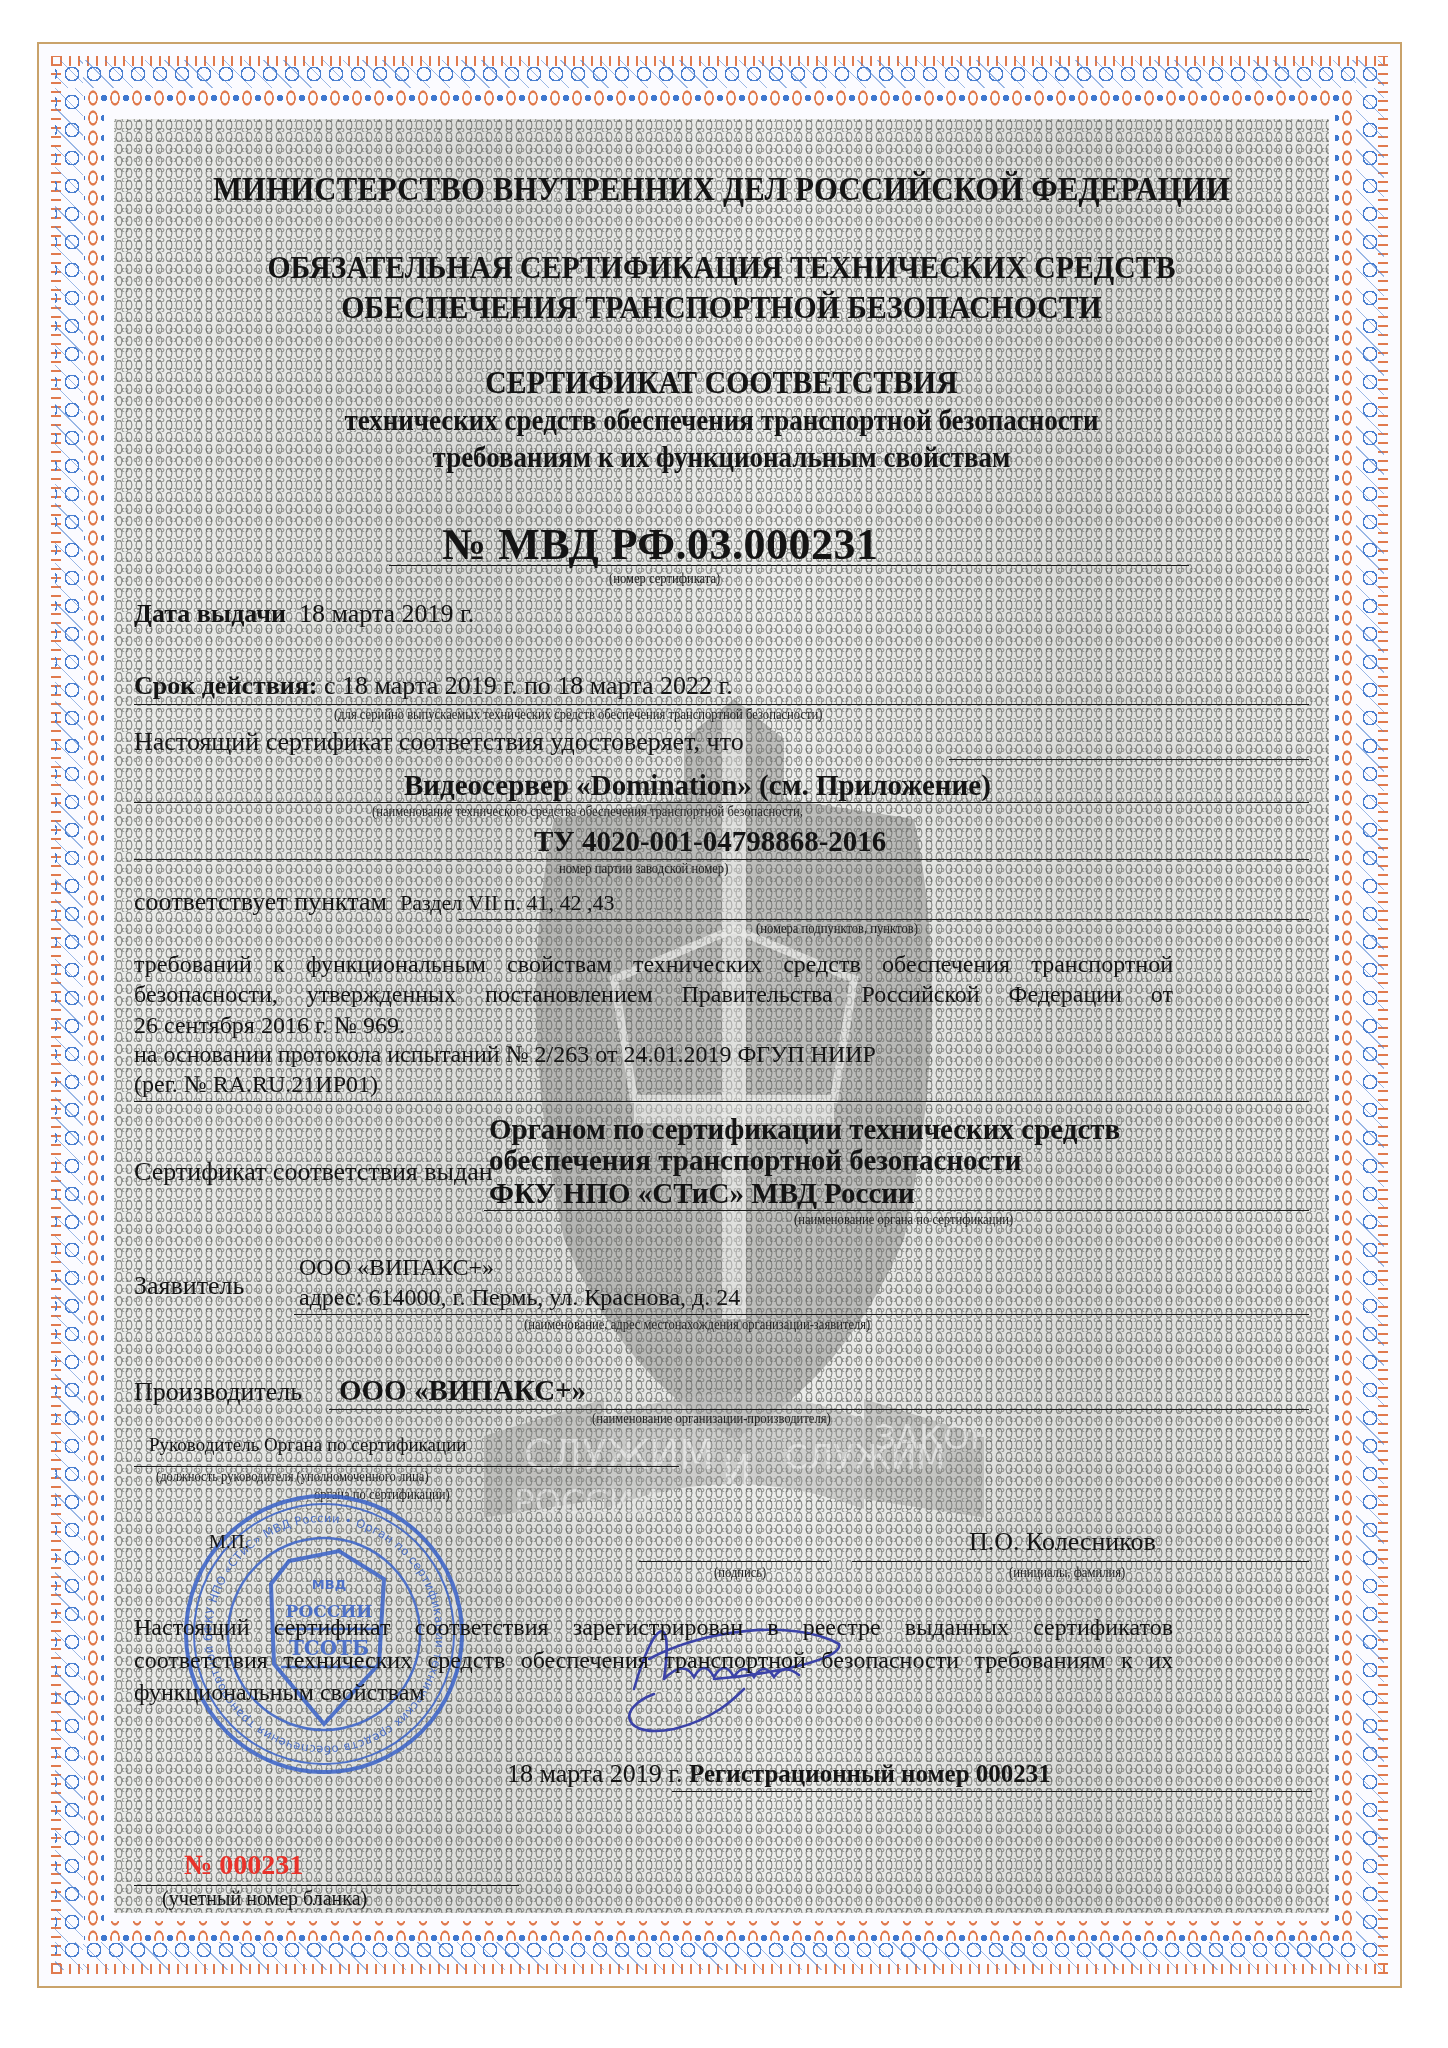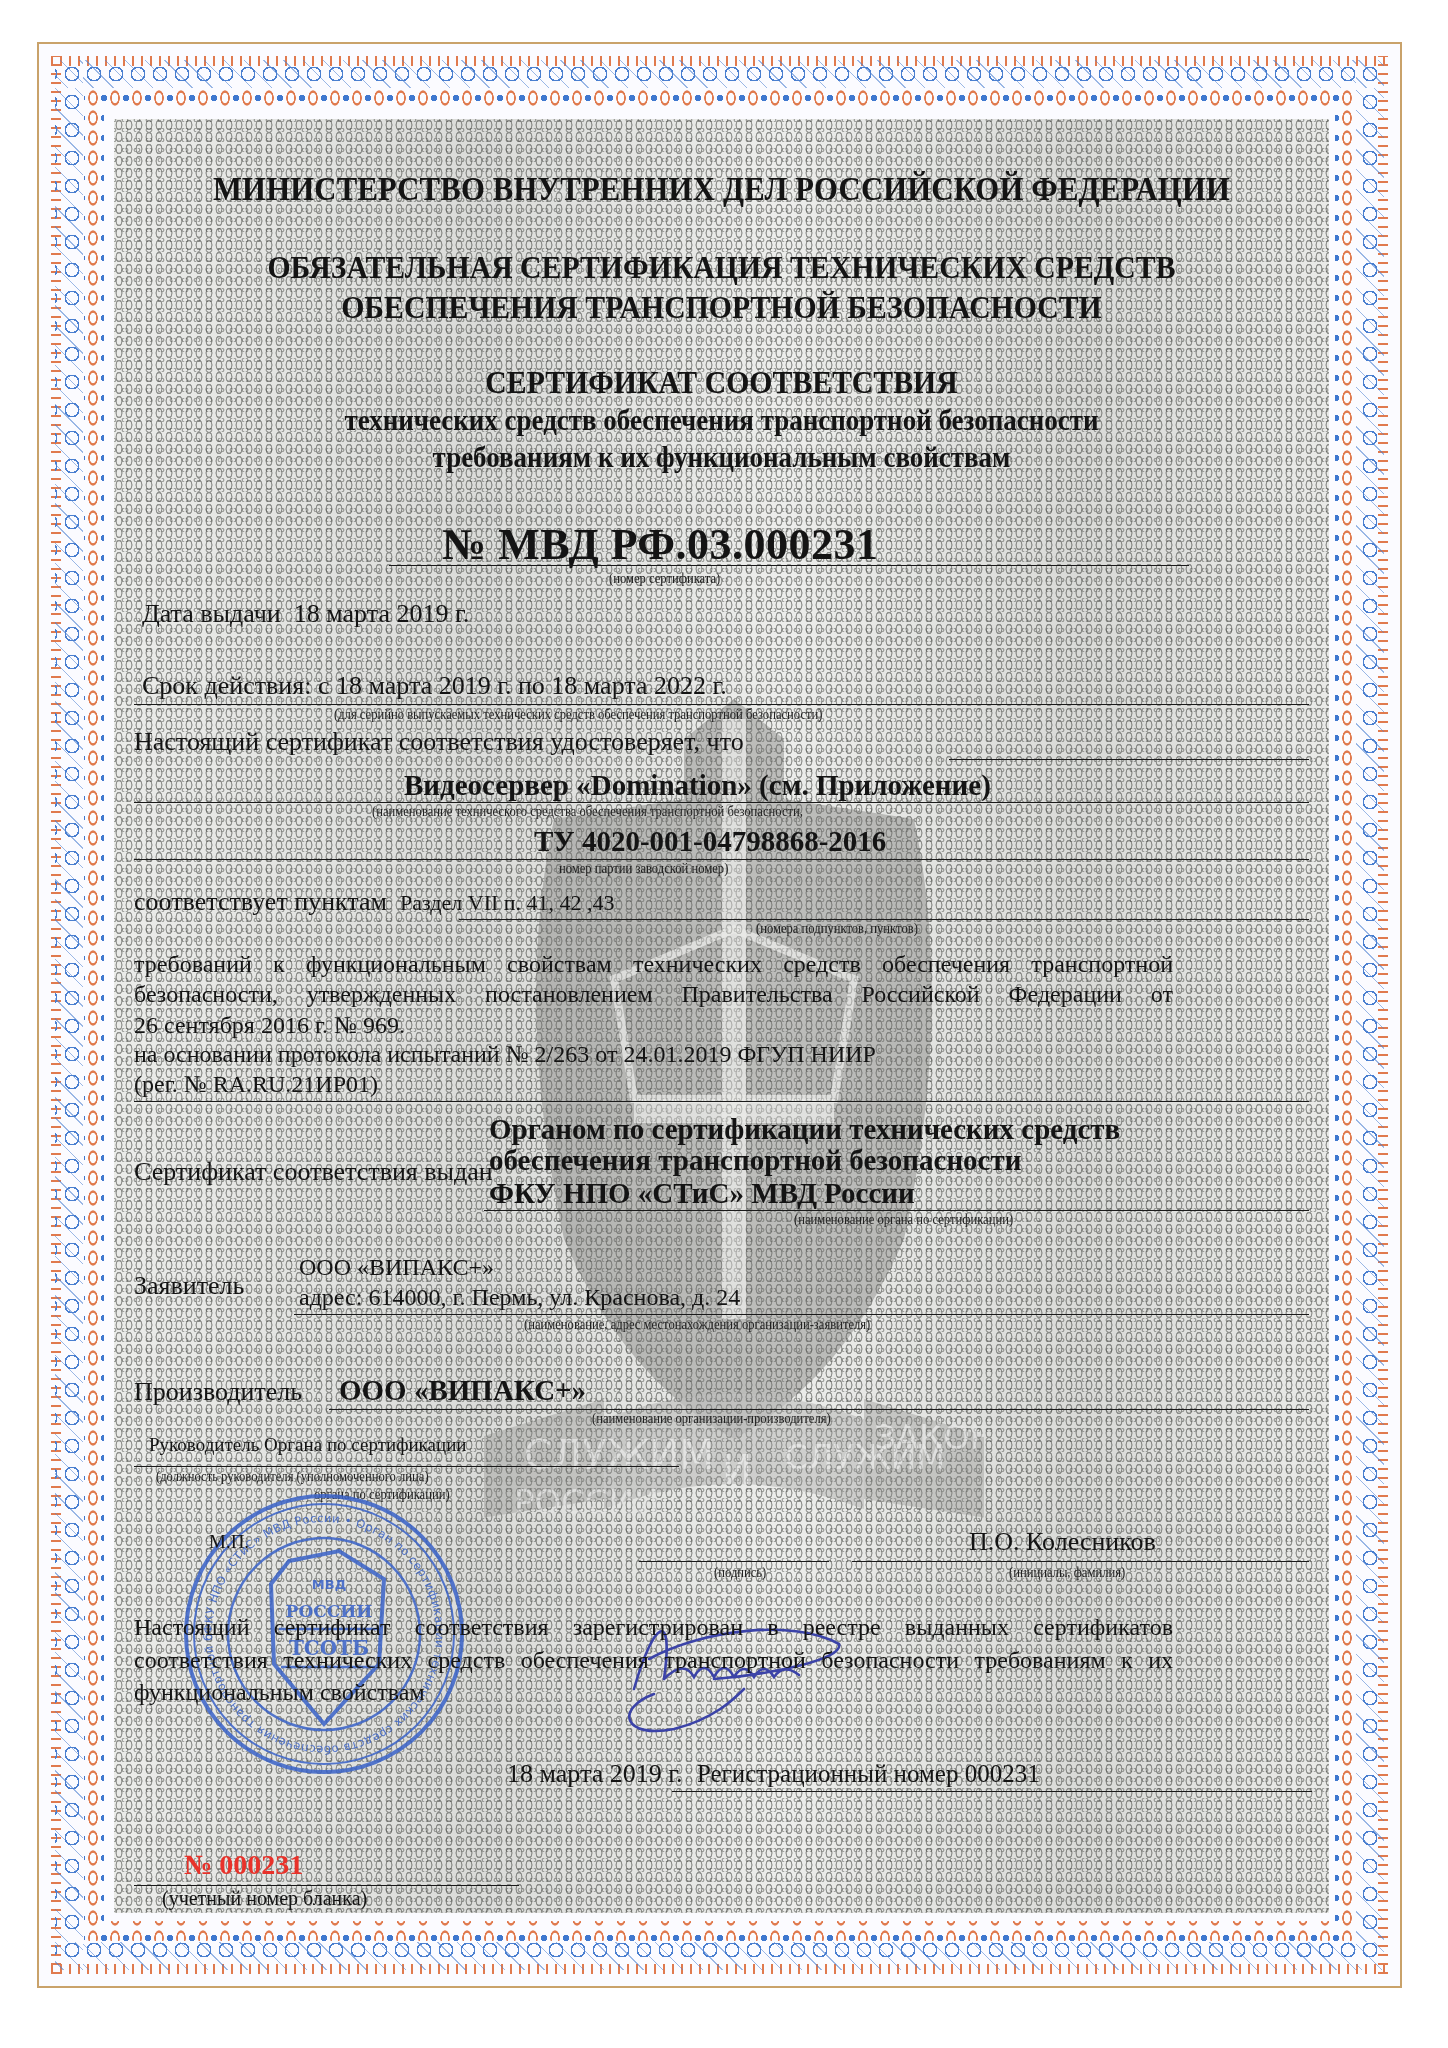--- a/index.html
+++ b/index.html
@@ -69,21 +69,21 @@
   .center { text-align: center; left: 0; right: 0; }
   .h-ministry { top: 52px; font-size: 33px; font-weight: bold; letter-spacing: 0.2px; transform: scaleX(0.93); }
   .h-mandatory { top: 130px; font-size: 32px; font-weight: bold; transform: scaleX(0.93); }
   .h-mandatory2 { top: 170px; font-size: 32px; font-weight: bold; transform: scaleX(0.93); }
   .h-cert { top: 245px; font-size: 32px; font-weight: bold; transform: scaleX(0.93); }
   .h-sub1 { top: 285px; font-size: 29px; font-weight: bold; transform: scaleX(0.93); }
   .h-sub2 { top: 322px; font-size: 29px; font-weight: bold; transform: scaleX(0.93); }
   .cert-no { top: 400px; font-size: 44px; font-weight: bold; letter-spacing: 0.5px; left: 328px; }
   .line { position: absolute; height: 0; border-top: 1.6px solid #1a1a1a; }
   .hint { font-size: 14px; color: #222; transform: scaleX(0.9); transform-origin: left top; }
-  .lbl-b { font-weight: normal; margin-left: 8px; }
+  .lbl-b { font-weight: bold; }
   .txt24 { font-size: 24px; }
   .txt25 { font-size: 19px; }
   .txt26 { font-size: 26px; }
   .bold24 { font-size: 29px; font-weight: bold; }
   .just { white-space: normal; text-align: justify; text-align-last: justify; width: 1039px; }
   .red-no { color: #e8322a; font-weight: bold; font-size: 28px; }
   .stamp { position: absolute; left: 65px; top: 1370px; width: 290px; height: 290px; opacity: 0.85; }
   .signature { position: absolute; left: 480px; top: 1480px; width: 260px; height: 150px; }
 </style>
 </head>

